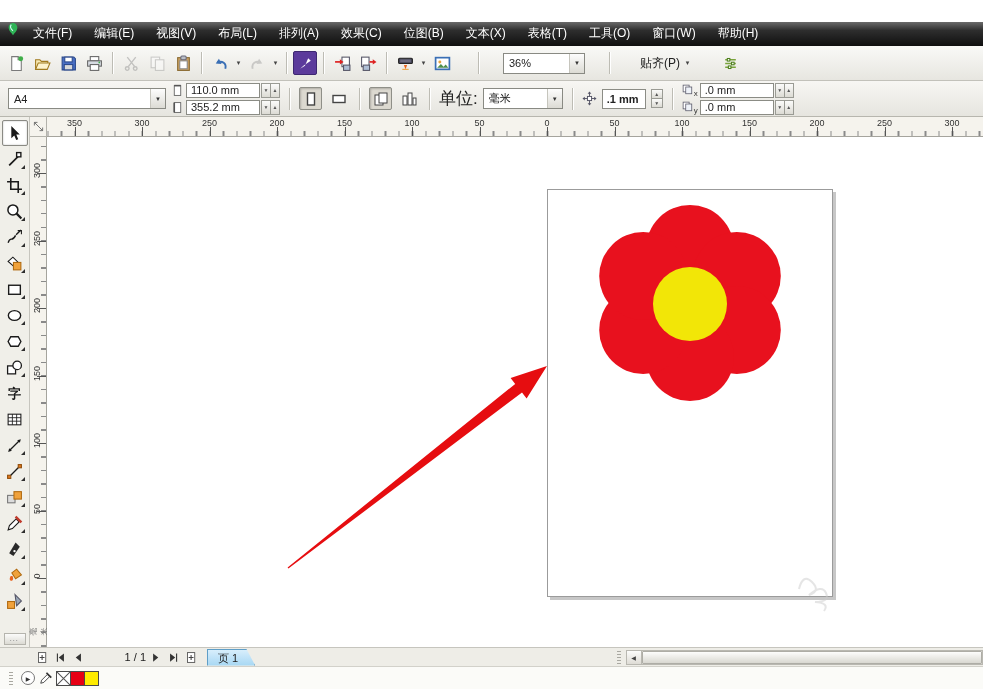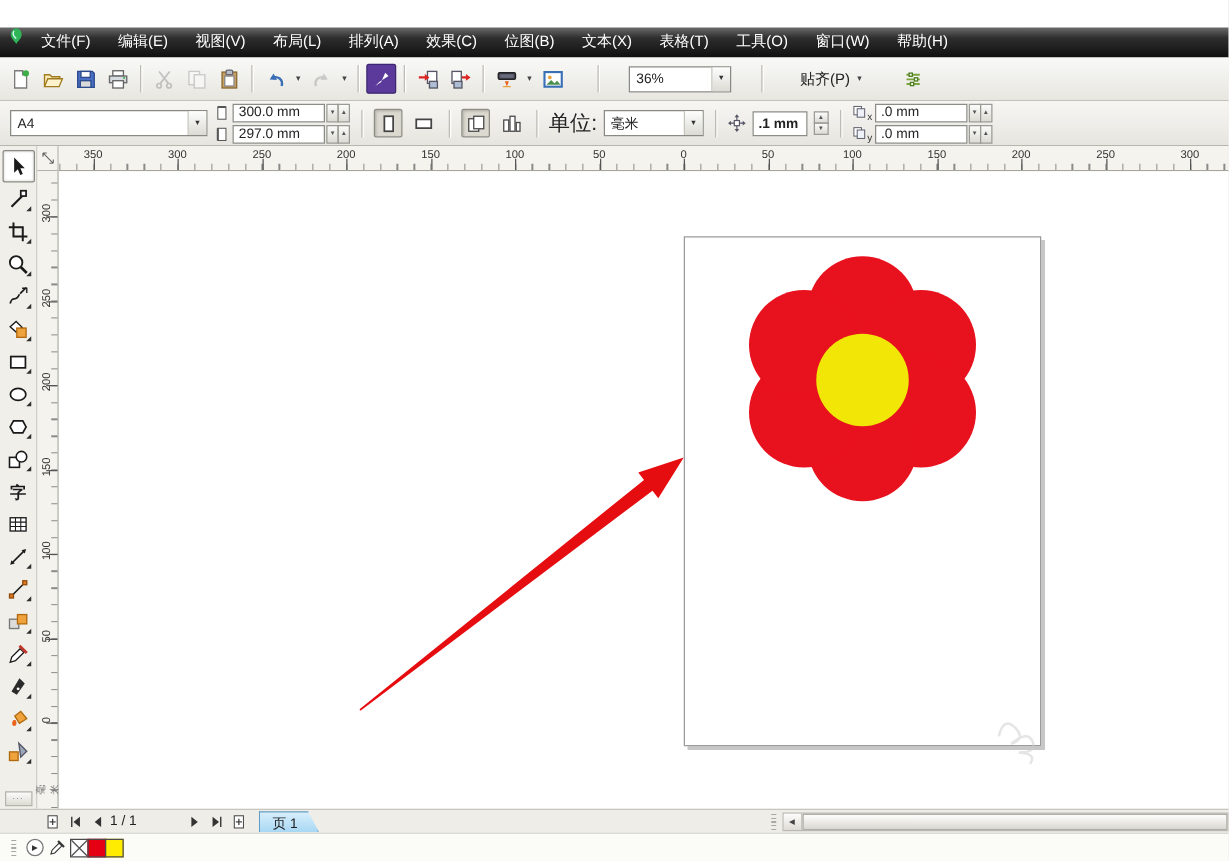--- a/index.html
+++ b/index.html
@@ -91,21 +91,21 @@
   .vr-units{position:absolute;left:1px;bottom:8px;transform:rotate(-90deg);font-size:8px;color:#777;}
   .canvas{position:absolute;left:47px;top:137px;width:936px;height:510px;background:#ffffff;overflow:hidden;}
   .page{position:absolute;left:500px;top:52px;width:286px;height:408px;background:#fff;
     border:1px solid #9b9b9b;box-shadow:3px 3px 0 #c7c7c7;}
   .page svg{display:block;}
   .overlay{position:absolute;left:0;top:0;pointer-events:none;}
   
   .pagenav{position:absolute;left:0;top:647px;width:100%;height:19px;background:#eeede7;
     border-top:1px solid #c6c5be;display:flex;align-items:center;padding-left:34px;gap:1px;font-size:11px;}
   .nav-btn{width:17px;height:16px;display:flex;align-items:center;justify-content:center;border-radius:2px;}
-  .page-indicator{width:58px;text-align:left;}
+  .page-indicator{width:58px;text-align:right;}
   .page-tab{height:17px;margin-left:6px;padding:1px 16px 0 10px;background:linear-gradient(#d8eefc,#a6d7f3);
     border:1px solid #5f9ec7;border-bottom:none;clip-path:polygon(0 0,calc(100% - 9px) 0,100% 100%,0 100%);
     font-size:11px;display:flex;align-items:center;}
   .grip{width:4px;height:13px;margin:0 4px;
     background:repeating-linear-gradient(to bottom,#a9a8a1 0 1px,transparent 1px 3px);}
   .hscroll{flex:1;height:15px;margin-right:0;border:1px solid #b9b8b1;background:#f3f2ec;display:flex;}
   .hs-arrow{width:15px;height:100%;background:linear-gradient(#fcfcfb,#dedcd5);border-right:1px solid #b9b8b1;
     display:flex;align-items:center;justify-content:center;font-size:6px;color:#444;}
   .hs-thumb{flex:1;margin:0;background:linear-gradient(#fdfdfc,#d9d8d1);border:1px solid #aeada6;border-radius:1px;}
   
@@ -279,34 +279,34 @@
       <span class="caret">▼</span>
     </div>
     <div class="stack">
       <div class="frow">
         <span class="mini-ico">
             <svg viewBox="0 0 16 16" width="13" height="13">
               <rect x="4" y="2" width="8" height="12" fill="#fff" stroke="#555"></rect>
               <path d="M4 2h8" stroke="#555" stroke-width="2"></path>
             </svg>
           </span>
-        <span class="field fld-sm">300.0 mm</span>
+        <span class="field fld-sm">110.0 mm</span>
         <span class="spin2">
             <span>▼</span>
             <span>▲</span>
           </span>
       </div>
       <div class="frow">
         <span class="mini-ico">
             <svg viewBox="0 0 16 16" width="13" height="13">
               <rect x="4" y="2" width="8" height="12" fill="#fff" stroke="#555"></rect>
               <path d="M4 2v12" stroke="#555" stroke-width="2"></path>
             </svg>
           </span>
-        <span class="field fld-sm">297.0 mm</span>
+        <span class="field fld-sm">355.2 mm</span>
         <span class="spin2">
             <span>▼</span>
             <span>▲</span>
           </span>
       </div>
     </div>
     <div class="sep"></div>
     <span class="pb-btn pressed">
       <svg viewBox="0 0 16 16" width="16" height="16">
           <rect x="4.5" y="2" width="7" height="12" fill="#fff" stroke="#444" stroke-width="1.4"></rect>

